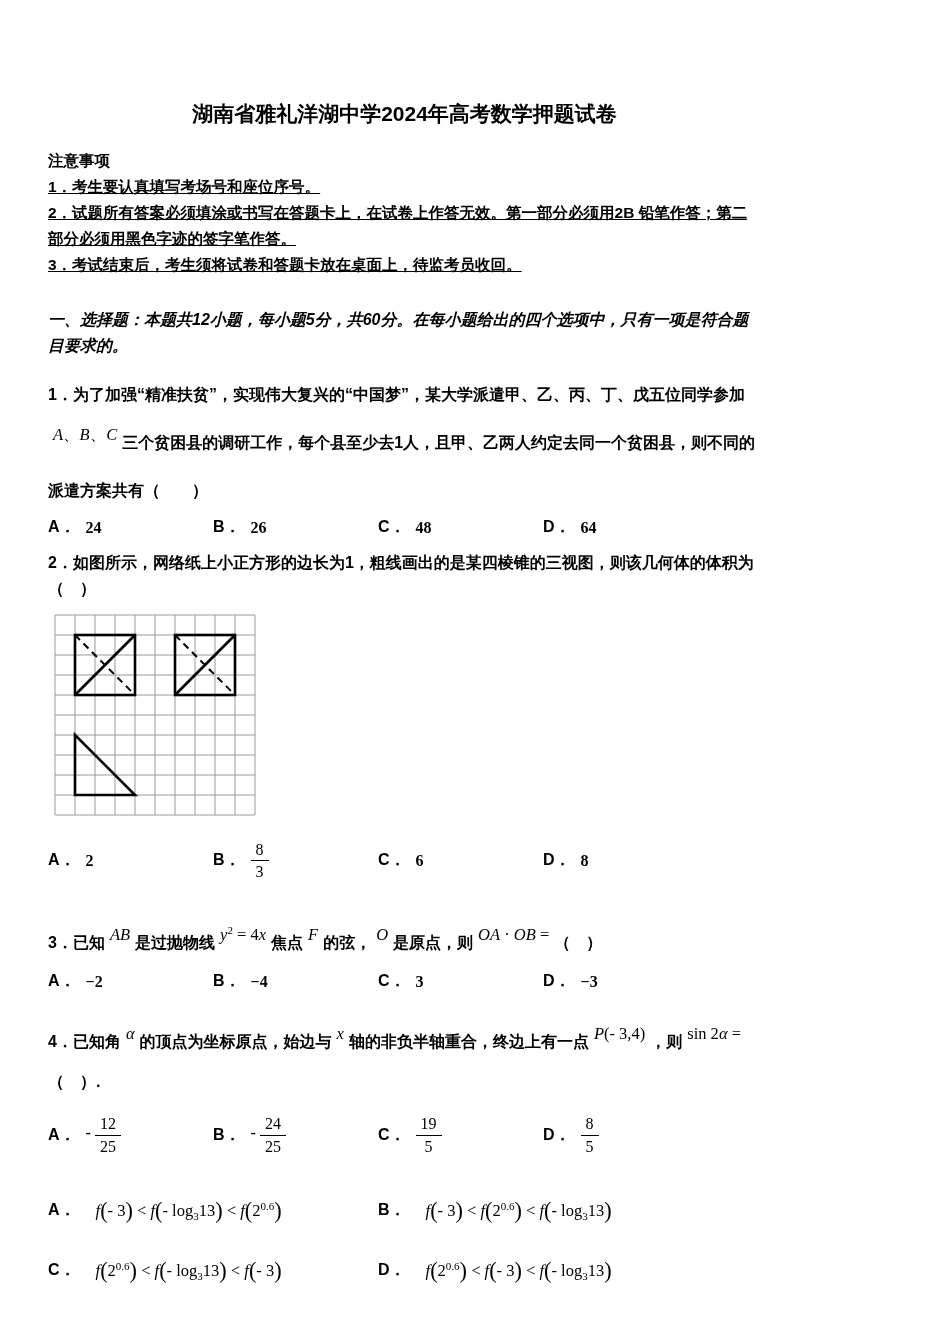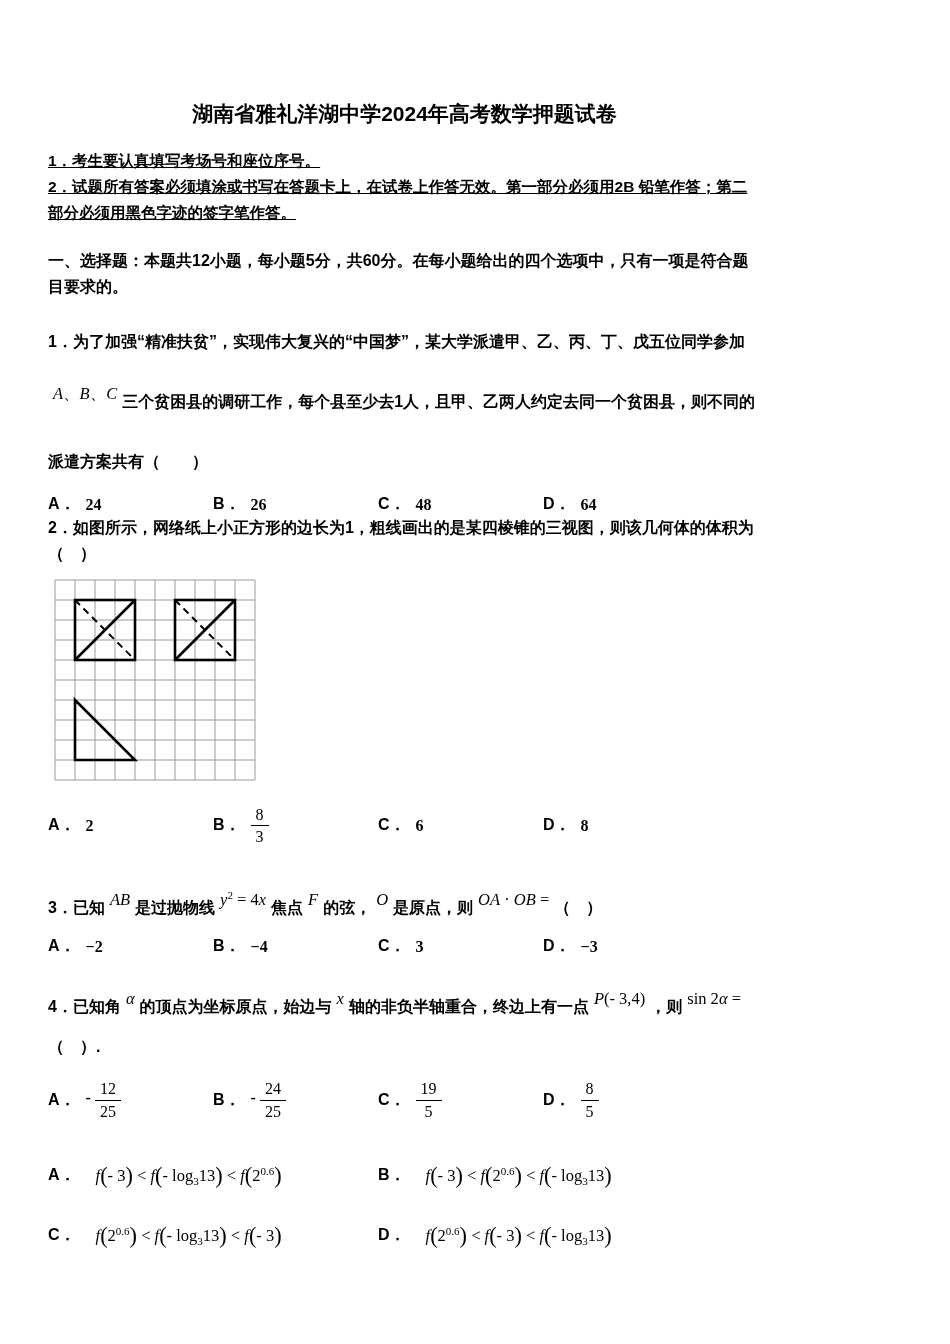--- a/index.html
+++ b/index.html
@@ -5,44 +5,44 @@
   * { box-sizing: border-box; }
   html, body { margin: 0; padding: 0; background: #ffffff; }
   .page {
     width: 809px; height: 1344px; background: #fff; position: relative; overflow: hidden;
     font-family: "Liberation Sans", sans-serif; font-weight: 600; color: #000; font-size: 16px;
   }
   .content { padding: 100px 48px 0 48px; }
   .title { font-size: 21px; font-weight: 700; text-align: center; margin: 0 0 20px 0; line-height: 28px; }
   .notes-heading { font-size: 15.5px; line-height: 26px; }
   .note-item { font-size: 15.5px; line-height: 26px; text-decoration: underline; }
-  .section-heading { margin-top: 22px; font-size: 16px; line-height: 26px; }
+  .section-heading { margin-top: 29px; font-size: 16px; line-height: 26px; font-style: italic; }
   .stem { font-size: 16px; line-height: 26px; }
-  .lh-tall { line-height: 60px; }
+  .lh-tall { line-height: 48px; }
   .lh-med  { line-height: 40px; }
   .mexp { font-family: "Liberation Serif", serif; }
   .mi { font-style: italic; font-family: "Liberation Serif", serif; font-weight: 400; }
   .raised { position: relative; top: -8px; margin: 0 5px; font-weight: 400;
             font-family: "Liberation Serif", serif; font-size: 16.5px; white-space: nowrap; }
   sup { font-size: 11px; line-height: 0; }
   sub { font-size: 11px; line-height: 0; }
   .bp { font-size: 135%; font-weight: 400; vertical-align: -2px; }
   .frac { display: inline-flex; flex-direction: column; text-align: center; vertical-align: middle;
           font-weight: 400; font-family: "Liberation Serif", serif; line-height: 1.2; font-size: 16px; }
   .frac .num { display: block; padding: 0 5px 1px 5px; border-bottom: 1.4px solid #000; }
   .frac .den { display: block; padding-top: 1px; }
   .opts { display: flex; align-items: center; margin-top: 6px; }
   .opt { display: flex; align-items: center; width: 165px; }
   .opt:last-child { width: auto; }
   .opt-label { margin-right: 10px; }
   .opt-value { font-weight: 700; font-size: 16px; }
   .opt-value .frac { font-weight: 400; }
   .q1 { margin-top: 12px; }
   .q1 .opts { margin-top: 2px; }
-  .q2 { }
+  .q2 { margin-top: 12px; }
   .figure { margin: 12px 0 0 6px; display: block; }
   .q2 .opts { margin-top: 24px; }
   .q3 { margin-top: 42px; }
   .q3 .opts { margin-top: 8px; }
   .q4 { margin-top: 30px; }
   .q4 .opts { margin-top: 12px; }
   .q5 { margin-top: 42px; }
   .q5 .opts { margin-top: 12px; display: grid; grid-template-columns: 330px auto; row-gap: 34px; align-items: center; }
   .q5 .opt { width: auto; }
   .q5 .opt-label { margin-right: 20px; }
@@ -50,22 +50,24 @@
 </style>
 </head>
 <body>
 
 <div class="page">
   <div class="content">
 
     <h1 class="title">湖南省雅礼洋湖中学2024年高考数学押题试卷</h1>
 
     <div>
+      <div class="notes-heading">注意事项</div>
       <div class="note-item">1．考生要认真填写考场号和座位序号。</div>
       <div class="note-item">2．试题所有答案必须填涂或书写在答题卡上，在试卷上作答无效。第一部分必须用2B 铅笔作答；第二部分必须用黑色字迹的签字笔作答。</div>
+      <div class="note-item">3．考试结束后，考生须将试卷和答题卡放在桌面上，待监考员收回。</div>
     </div>
 
     <div class="section-heading">一、选择题：本题共12小题，每小题5分，共60分。在每小题给出的四个选项中，只有一项是符合题目要求的。</div>
 
     <div class="question q1">
       <div class="stem lh-tall"><span>1．为了加强“精准扶贫”，实现伟大复兴的“中国梦”，某大学派遣甲、乙、丙、丁、戊五位同学参加</span><span class="raised"><span class="mi">A</span><span>、</span><span class="mi">B</span><span>、</span><span class="mi">C</span></span><span>三个贫困县的调研工作，每个县至少去1人，且甲、乙两人约定去同一个贫困县，则不同的派遣方案共有（　　）</span></div>
       <div class="opts">
         <div class="opt">
           <span class="opt-label">A．</span>
           <span class="opt-value mexp"><span>24</span></span>

